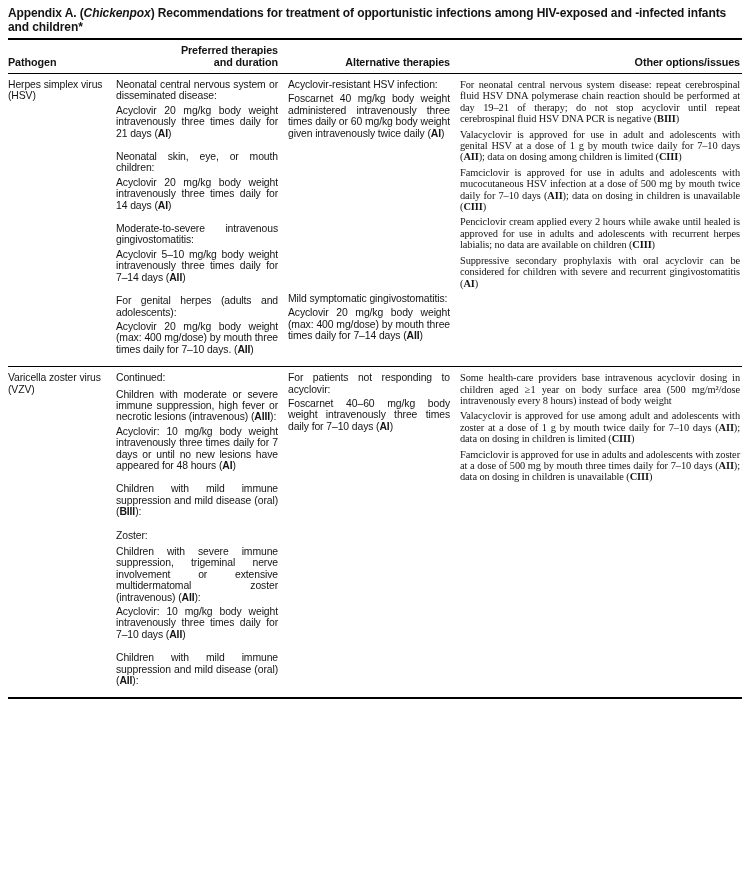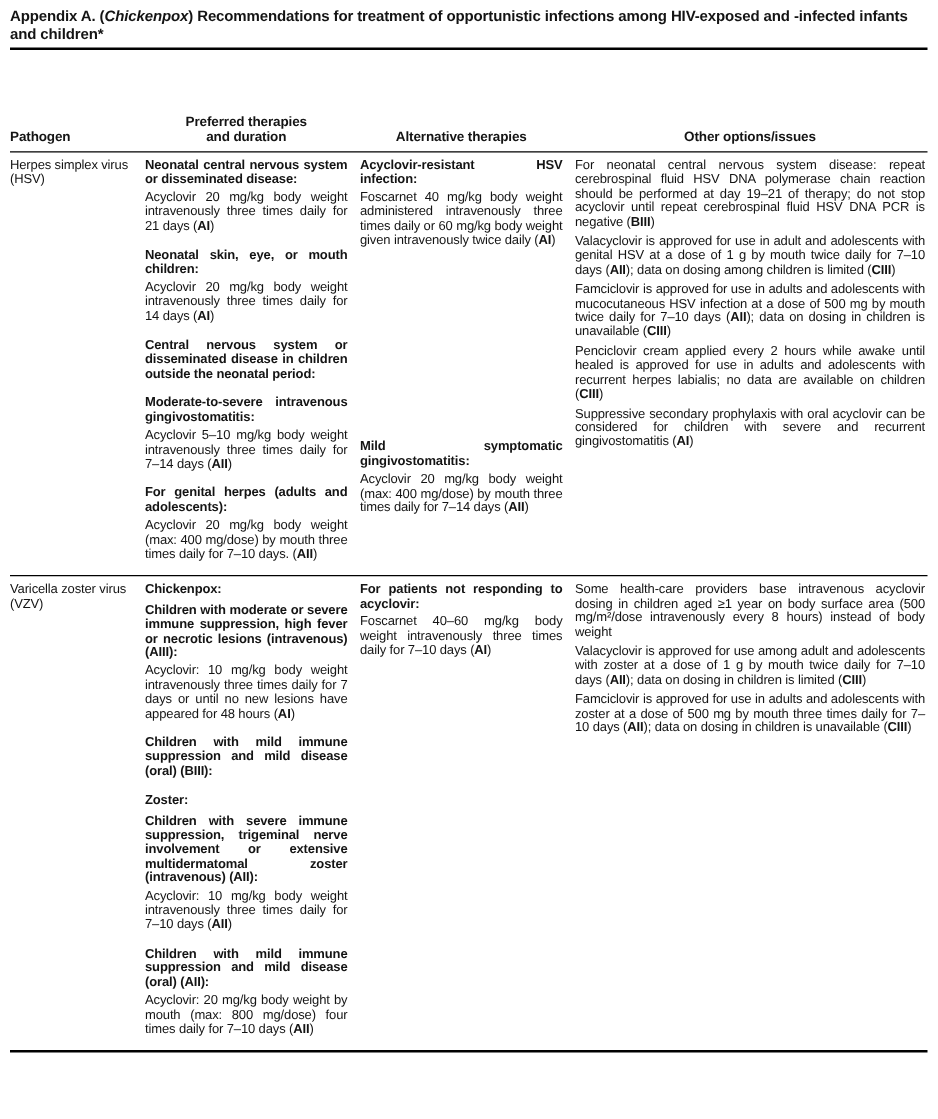--- a/index.html
+++ b/index.html
@@ -7,29 +7,29 @@
        font-family:"Liberation Sans","DejaVu Sans",sans-serif;}
   .page{padding:6px 8px 0 8px;}
   .title{font-size:12px;font-weight:bold;line-height:14px;letter-spacing:-0.1px;}
   .title i{font-style:italic;}
   .rule{height:1px;background:#000;}
   .rule.thick{height:2px;}
   .rule.title-rule{margin-top:4px;}
   .thead{display:grid;grid-template-columns:108px 172px 172px 1fr;
          align-items:end;padding:4px 0 5px 0;font-size:10.8px;font-weight:bold;
          line-height:12px;letter-spacing:-0.1px;}
-  .center{text-align:center;margin-top:48px;}
+  .center{text-align:right;}
   .trow{display:grid;grid-template-columns:108px 172px 172px 1fr;
         padding:5px 0 8px 0;font-size:10.4px;line-height:11.4px;letter-spacing:-0.1px;}
   .cell{padding-right:10px;}
   .cell.other-cell{padding-right:2px;}
   .pathogen{font-size:10.4px;}
   .h,.p,.note{margin:0 0 3px 0;text-align:justify;}
-  .h{font-weight:bold;}
-  .note{margin-bottom:4px;}
+  .h{font-weight:normal;}
+  .note{margin-bottom:4px;font-family:Liberation Serif, serif;}
   .gap{margin-top:12px;}
   .gap-sm{margin-top:5px;}
   .push-mild{margin-top:154px;}
 </style>
 </head>
 <body>
 
 <div class="page">
 
   <div class="title">
@@ -51,21 +51,20 @@
   <div class="rule"></div>
 
   <div class="trow">
     <div class="cell pathogen">Herpes simplex virus (HSV)</div>
 
     <div class="cell">
       <div class="h">Neonatal central nervous system or disseminated disease:</div>
       <div class="p">Acyclovir 20 mg/kg body weight intravenously three times daily for 21 days (<b>AI</b>)</div>
       <div class="h gap">Neonatal skin, eye, or mouth children:</div>
       <div class="p">Acyclovir 20 mg/kg body weight intravenously three times daily for 14 days (<b>AI</b>)</div>
-      <div class="h gap">Central nervous system or disseminated disease in children outside the neonatal period:</div>
       <div class="h gap">Moderate-to-severe intravenous gingivostomatitis:</div>
       <div class="p">Acyclovir 5–10 mg/kg body weight intravenously three times daily for 7–14 days (<b>AII</b>)</div>
       <div class="h gap">For genital herpes (adults and adolescents):</div>
       <div class="p">Acyclovir 20 mg/kg body weight (max: 400 mg/dose) by mouth three times daily for 7–10 days. (<b>AII</b>)</div>
     </div>
 
     <div class="cell">
       <div class="h">Acyclovir-resistant HSV infection:</div>
       <div class="p">Foscarnet 40 mg/kg body weight administered intravenously three times daily or 60 mg/kg body weight given intravenously twice daily (<b>AI</b>)</div>
       <div class="h push-mild">Mild symptomatic gingivostomatitis:</div>
@@ -80,29 +79,28 @@
       <div class="note">Suppressive secondary prophylaxis with oral acyclovir can be considered for children with severe and recurrent gingivostomatitis (<b>AI</b>)</div>
     </div>
   </div>
 
   <div class="rule"></div>
 
   <div class="trow">
     <div class="cell pathogen">Varicella zoster virus (VZV)</div>
 
     <div class="cell">
-      <div class="h">Chickenpox:</div>
+      <div class="h">Continued:</div>
       <div class="h gap-sm">Children with moderate or severe immune suppression, high fever or necrotic lesions (intravenous) (<b>AIII</b>):</div>
       <div class="p">Acyclovir: 10 mg/kg body weight intravenously three times daily for 7 days or until no new lesions have appeared for 48 hours (<b>AI</b>)</div>
       <div class="h gap">Children with mild immune suppression and mild disease (oral) (<b>BIII</b>):</div>
       <div class="h gap">Zoster:</div>
       <div class="h gap-sm">Children with severe immune suppression, trigeminal nerve involvement or extensive multidermatomal zoster (intravenous) (<b>AII</b>):</div>
       <div class="p">Acyclovir: 10 mg/kg body weight intravenously three times daily for 7–10 days (<b>AII</b>)</div>
       <div class="h gap">Children with mild immune suppression and mild disease (oral) (<b>AII</b>):</div>
-      <div class="p">Acyclovir: 20 mg/kg body weight by mouth (max: 800 mg/dose) four times daily for 7–10 days (<b>AII</b>)</div>
     </div>
 
     <div class="cell">
       <div class="h">For patients not responding to acyclovir:</div>
       <div class="p">Foscarnet 40–60 mg/kg body weight intravenously three times daily for 7–10 days (<b>AI</b>)</div>
     </div>
 
     <div class="cell other-cell">
       <div class="note">Some health-care providers base intravenous acyclovir dosing in children aged ≥1 year on body surface area (500 mg/m²/dose intravenously every 8 hours) instead of body weight</div>
       <div class="note">Valacyclovir is approved for use among adult and adolescents with zoster at a dose of 1 g by mouth twice daily for 7–10 days (<b>AII</b>); data on dosing in children is limited (<b>CIII</b>)</div>

